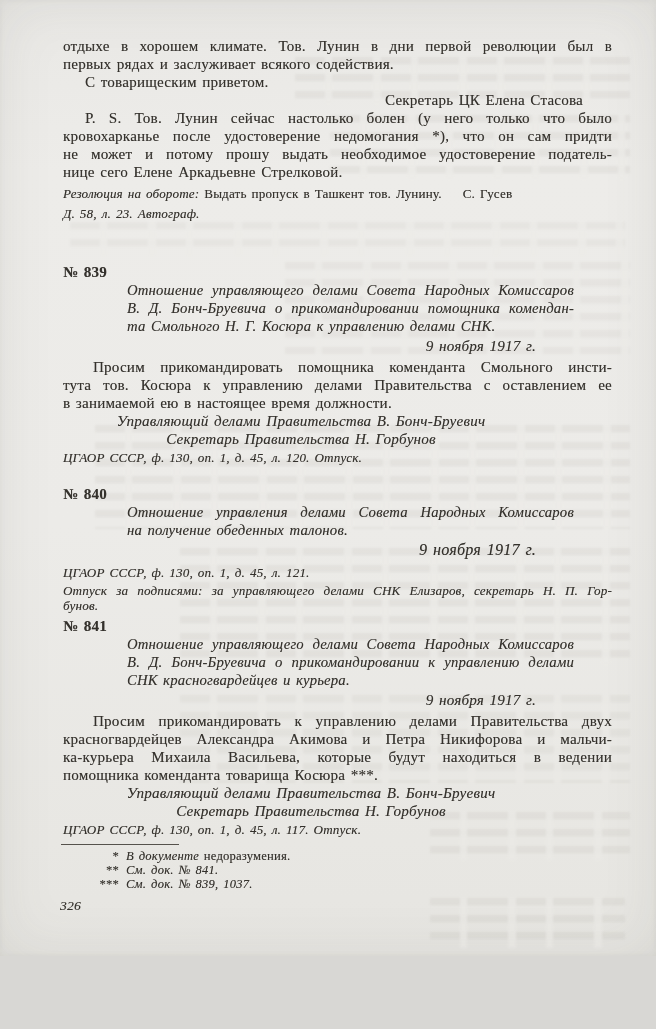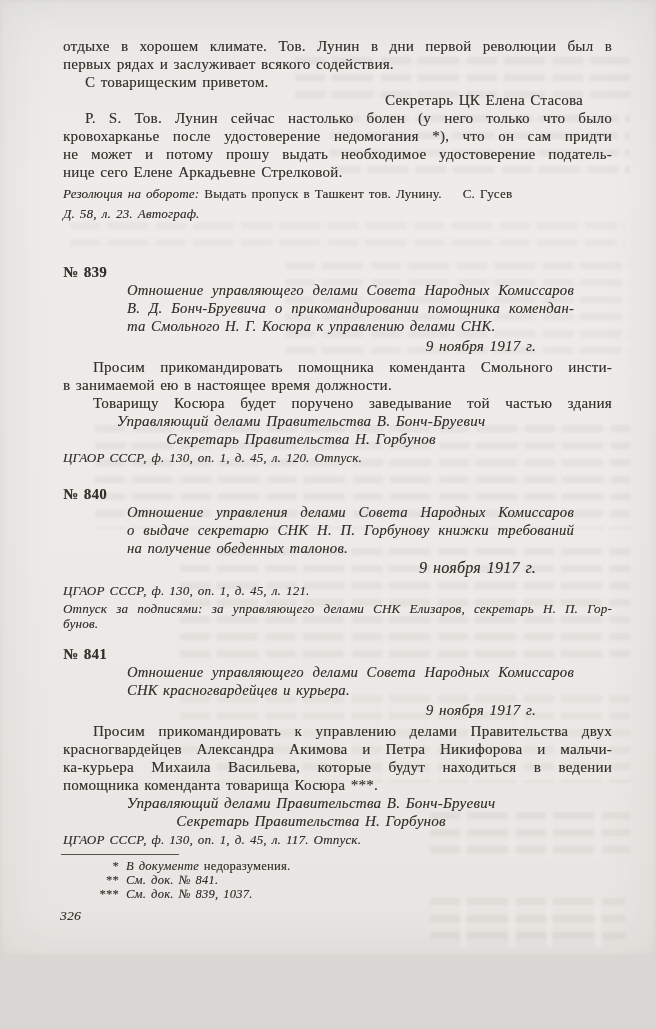--- a/index.html
+++ b/index.html
@@ -55,21 +55,21 @@
   .small { font-size: 13px; line-height: 16px; letter-spacing: 0.2px; }
 
   .sig-stasova { text-align: right; padding-right: 29px; }
   .resolution { margin-top: 5px; white-space: nowrap; }
   .resolution .signer { margin-left: 16px; }
   .intro-archive { margin-top: 4px; font-style: italic; }
 
   .doc { }
   .doc839 { margin-top: 41px; }
   .doc840 { margin-top: 19px; }
-  .doc841 { margin-top: 14px; }
+  .doc841 { margin-top: 4px; }
   .doc-num { font-weight: bold; font-size: 15px; line-height: 18px; }
   .doc-title { margin-left: 64px; margin-right: 38px; font-style: italic; font-size: 14.6px; }
   .doc-title .tline { line-height: 18px; }
   .doc-date { font-style: italic; text-align: right; padding-right: 76px; margin-top: 2px; margin-bottom: 3px; line-height: 18px; }
   .doc840 .doc-date { font-size: 16px; }
   .sig { font-style: italic; text-align: center; line-height: 18px; }
   .sig-r75 { padding-right: 73px; }
   .sig-r55 { padding-right: 53px; }
   .doc-archive { margin-top: 2px; font-style: italic; }
   .doc840 .doc-archive { margin-top: 6px; }
@@ -126,46 +126,46 @@
 
     <section class="doc doc839">
       <div class="doc-num">№ 839</div>
       <div class="doc-title">
         <div class="tline jl">Отношение управляющего делами Совета Народных Комиссаров</div>
         <div class="tline jl">В. Д. Бонч-Бруевича о прикомандировании помощника комендан-</div>
         <div class="tline">та Смольного Н. Г. Косюра к управлению делами СНК.</div>
       </div>
       <div class="doc-date">9 ноября 1917 г.</div>
       <div class="line ind30 jl">Просим прикомандировать помощника коменданта Смольного инсти-</div>
+      <div class="line jl">тута тов. Косюра к управлению делами Правительства с оставлением ее</div>
       <div class="line">в занимаемой ею в настоящее время должности.</div>
-      <div class="line ind30 jl">Товарищу Косюра будет поручено заведывание той частью здания</div>
       <div class="sig sig-r75">Управляющий делами Правительства В. Бонч-Бруевич</div>
       <div class="sig sig-r75">Секретарь Правительства Н. Горбунов</div>
       <div class="small doc-archive">ЦГАОР СССР, ф. 130, оп. 1, д. 45, л. 120. Отпуск.</div>
     </section>
 
     <section class="doc doc840">
       <div class="doc-num">№ 840</div>
       <div class="doc-title">
         <div class="tline jl">Отношение управления делами Совета Народных Комиссаров</div>
-        <div class="tline jl">о выдаче секретарю СНК Н. П. Горбунову книжки требований</div>
         <div class="tline">на получение обеденных талонов.</div>
       </div>
       <div class="doc-date">9 ноября 1917 г.</div>
       <div class="small doc-archive">ЦГАОР СССР, ф. 130, оп. 1, д. 45, л. 121.</div>
       <div class="otpusk small">
         <div class="jl">Отпуск за подписями: за управляющего делами СНК Елизаров, секретарь Н. П. Гор-</div>
         <div>бунов.</div>
       </div>
     </section>
 
     <section class="doc doc841">
       <div class="doc-num">№ 841</div>
       <div class="doc-title">
         <div class="tline jl">Отношение управляющего делами Совета Народных Комиссаров</div>
+        <div class="tline jl">В. Д. Бонч-Бруевича о прикомандировании к управлению делами</div>
         <div class="tline">СНК красногвардейцев и курьера.</div>
       </div>
       <div class="doc-date">9 ноября 1917 г.</div>
       <div class="line ind30 jl">Просим прикомандировать к управлению делами Правительства двух</div>
       <div class="line jl">красногвардейцев Александра Акимова и Петра Никифорова и мальчи-</div>
       <div class="line jl">ка-курьера Михаила Васильева, которые будут находиться в ведении</div>
       <div class="line">помощника коменданта товарища Косюра ***.</div>
       <div class="sig sig-r55">Управляющий делами Правительства В. Бонч-Бруевич</div>
       <div class="sig sig-r55">Секретарь Правительства Н. Горбунов</div>
       <div class="small doc-archive">ЦГАОР СССР, ф. 130, оп. 1, д. 45, л. 117. Отпуск.</div>

